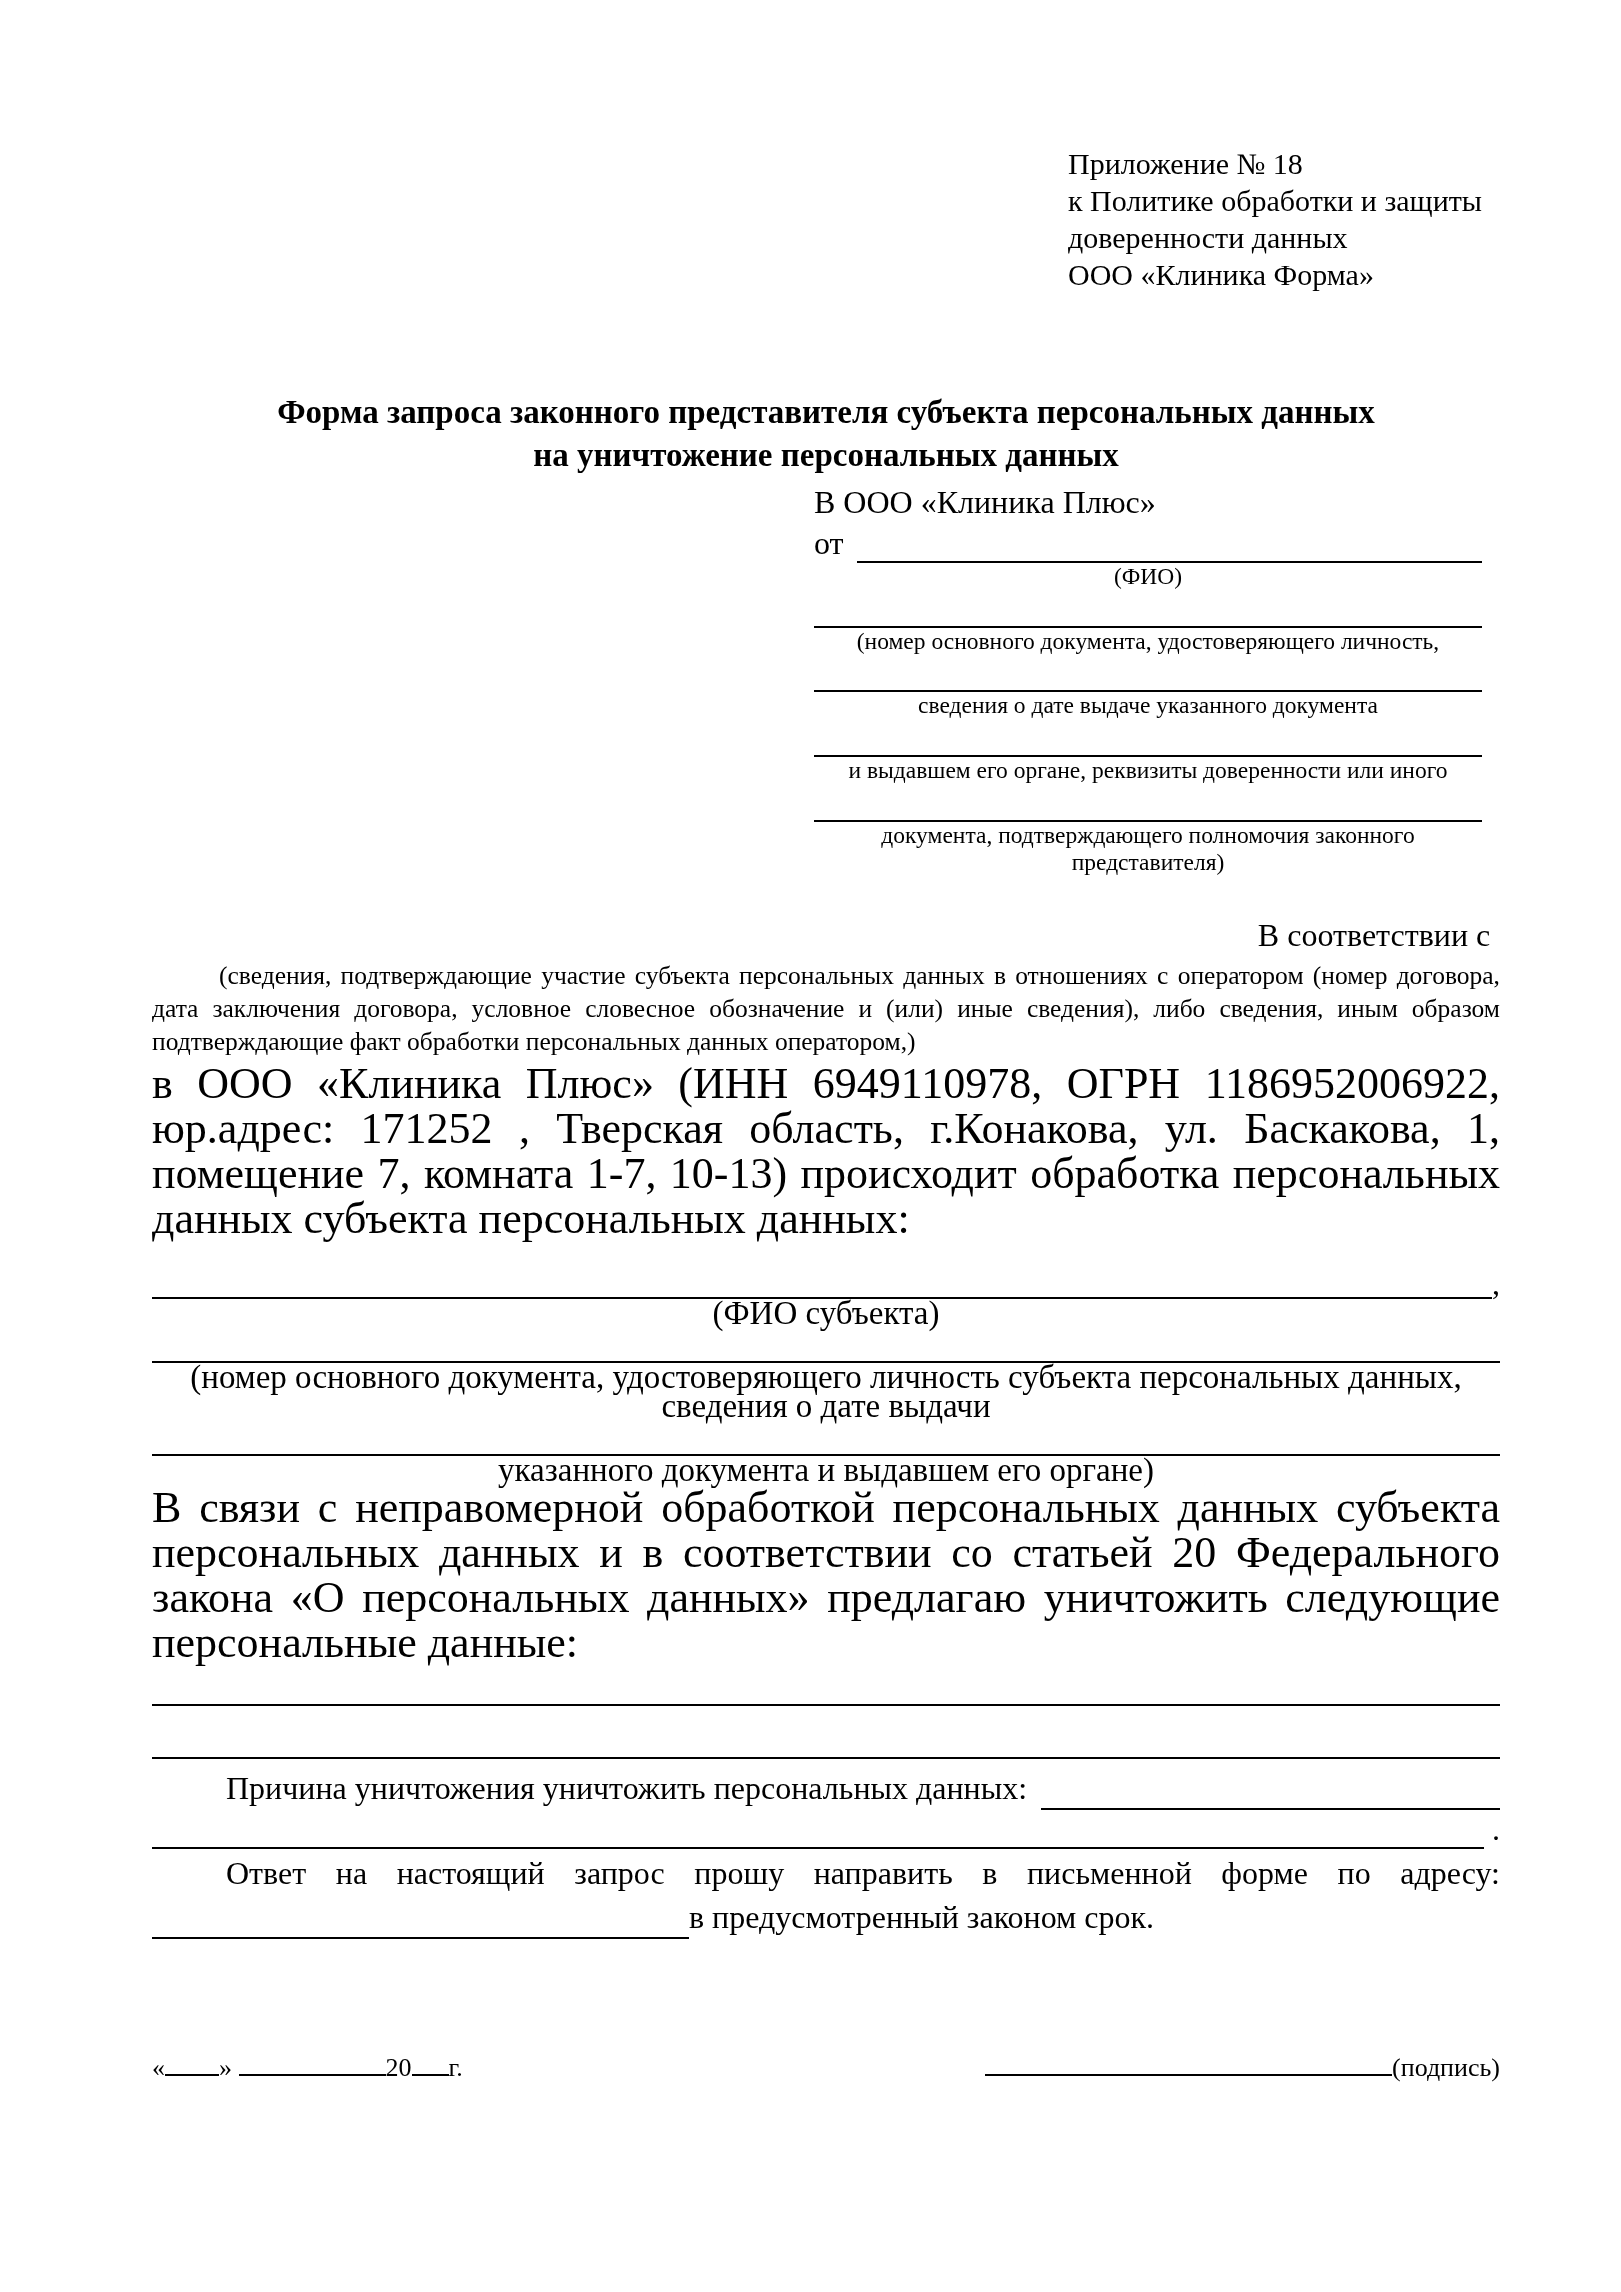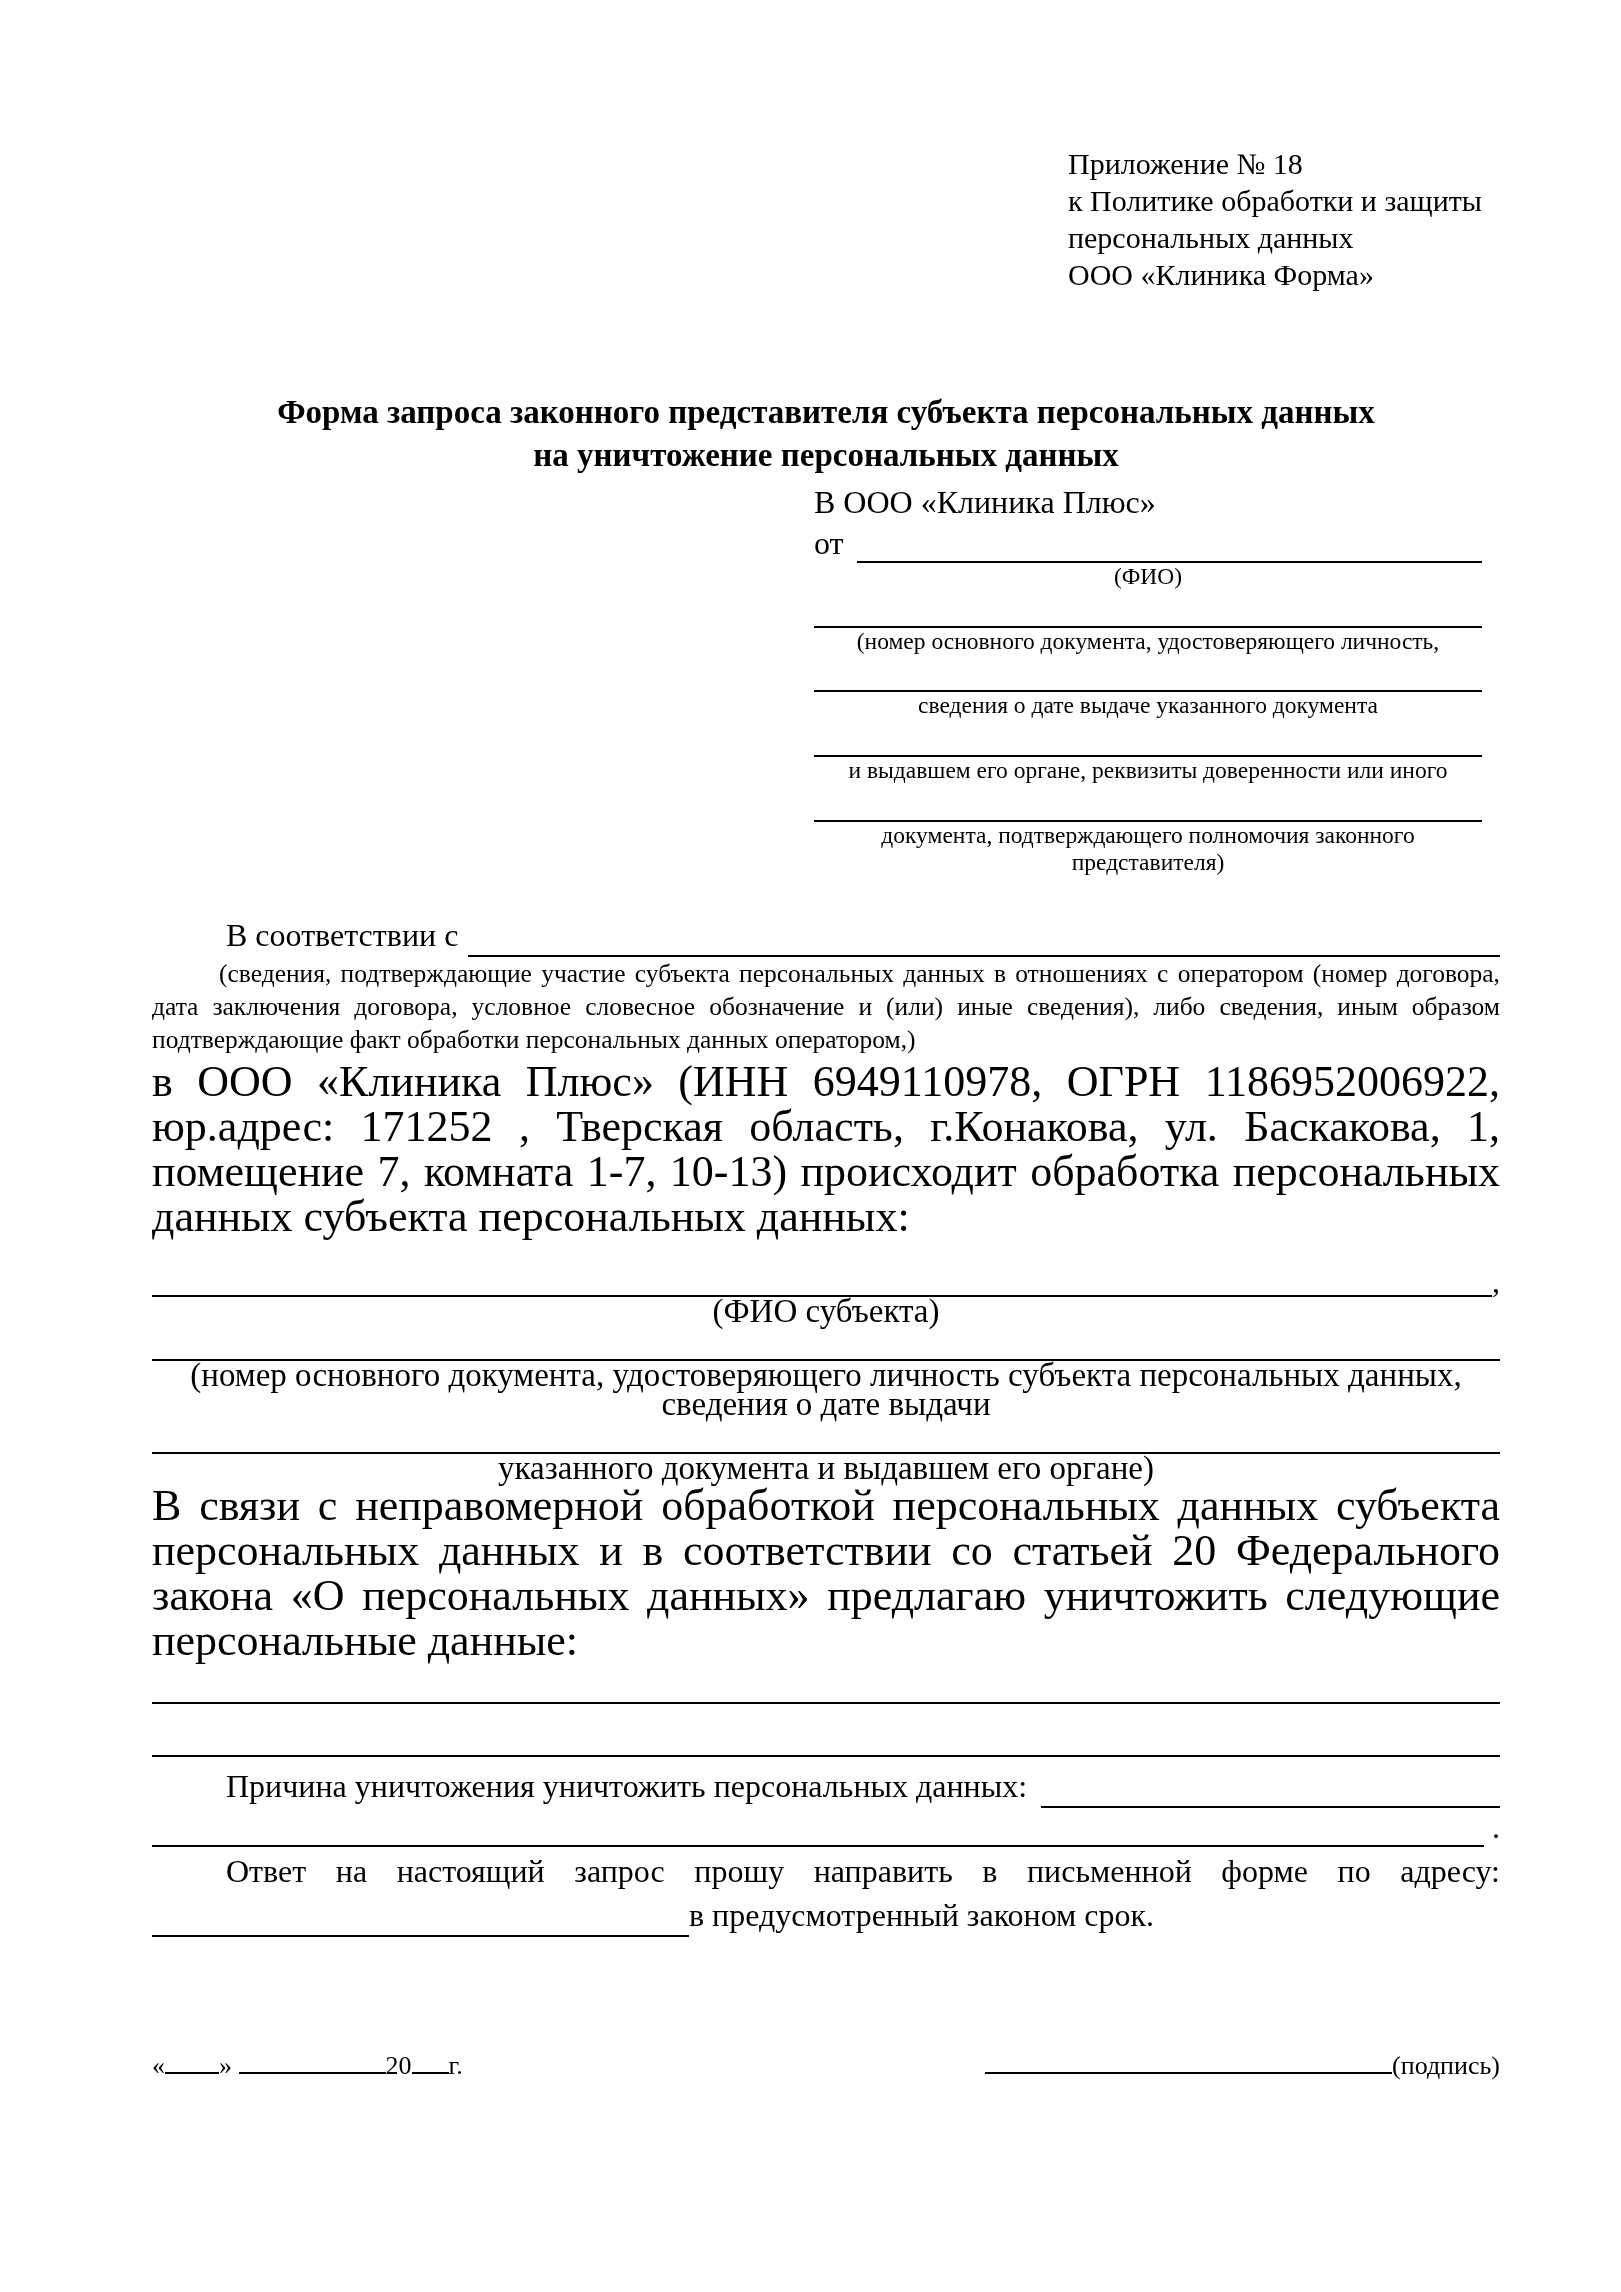--- a/index.html
+++ b/index.html
@@ -18,21 +18,21 @@
   }
   .hdr-right { margin-left:916px; font-size:30px; line-height:37px; }
   .title { margin-top:98px; text-align:center; font-weight:bold; font-size:33px; line-height:43px; }
   .addr { margin-left:662px; width:668px; margin-top:3.9px; font-size:32px; }
   .addr .to { line-height:43px; }
   .from-row { display:flex; align-items:flex-end; line-height:39px; }
   .from-row .lbl { white-space:nowrap; padding-right:13.7px; }
   .fill { flex:1 1 auto; border-bottom:2px solid #000; }
   .cap { font-size:23.5px; line-height:27.4px; text-align:center; }
   .field { height:23.5px; border-bottom:2px solid #000; margin-top:11.8px; }
-  .acc-row { display:flex; align-items:flex-end; margin-top:37px; font-size:32px; line-height:43px; }
+  .acc-row { display:flex; align-items:flex-end; margin-top:37px; font-size:32px; line-height:43px;flex-direction:column; }
   .acc-row .lbl { padding-left:74px; white-space:nowrap; padding-right:9.8px; }
   .note { font-size:25.5px; line-height:33px; text-align:justify; text-indent:67px; }
   .para { font-size:44px; line-height:45px; text-align:justify; }
   .para.mt { margin-top:3.9px; }
   .comma-row { display:flex; align-items:flex-end; font-size:32px; line-height:32px; margin-top:25.5px; }
   .full-line { height:33px; border-bottom:2px solid #000; }
   .cap-wide { font-size:33px; line-height:29px; text-align:center; }
   .blank-line-1 { height:39px; border-bottom:2px solid #000; }
   .blank-line-2 { height:51px; border-bottom:2px solid #000; }
   .reason-row { display:flex; align-items:flex-end; font-size:32px; line-height:43px; margin-top:7.8px; }
@@ -49,21 +49,21 @@
 </style>
 </head>
 <body>
 
 <div class="page">
   <div class="content">
 
     <div class="hdr-right">
       <div>Приложение № 18</div>
       <div>к Политике обработки и защиты</div>
-      <div>персональных данных</div>
+      <div>доверенности данных</div>
       <div>ООО «Клиника Форма»</div>
     </div>
 
     <div class="title">
       <div>Форма запроса законного представителя субъекта персональных данных</div>
       <div>на уничтожение персональных данных</div>
     </div>
 
     <div class="addr">
       <div class="to">В ООО «Клиника Плюс»</div>

